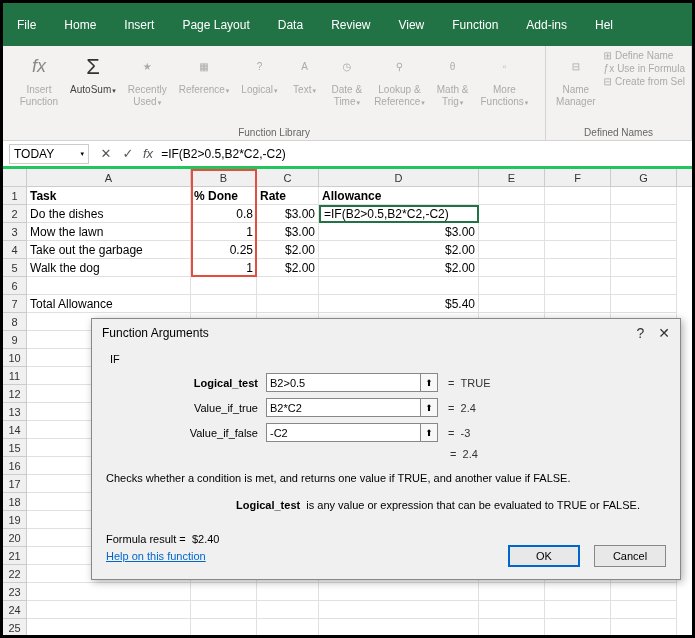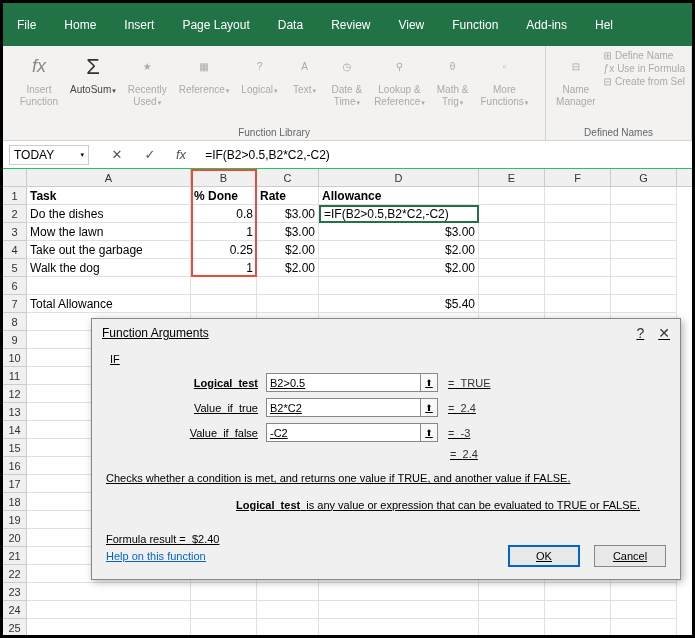--- a/index.html
+++ b/index.html
@@ -17,21 +17,21 @@
 .ribbon-buttons { display: flex; gap: 4px; align-items: flex-start; }
 .ribbon-btn { display: flex; flex-direction: column; align-items: center; padding: 2px 4px; cursor: pointer; font-size: 10px; color: #444; text-align: center; line-height: 1.2; }
 .ribbon-btn.disabled { color: #aaa; }
 .ribbon-icon { width: 20px; height: 20px; margin-bottom: 2px; display: flex; align-items: center; justify-content: center; }
 .ribbon-icon.big { width: 30px; height: 30px; }
 .dropdown-arrow { font-size: 7px; margin-left: 1px; }
 .ribbon-links { display: flex; flex-direction: column; gap: 2px; font-size: 10px; color: #444; }
 .ribbon-link { display: flex; align-items: center; gap: 3px; cursor: pointer; white-space: nowrap; }
 
 
-.formula-bar { display: flex; align-items: center; height: 28px; border-bottom: 1px solid #22c55e; background: #fff; gap: 11px; }
+.formula-bar { display: flex; align-items: center; height: 28px; border-bottom: 3px solid #22c55e; background: #fff; }
 .name-box { width: 80px; border: 1px solid #ccc; height: 20px; margin: 0 6px; padding: 0 4px; font-size: 12px; display: flex; align-items: center; justify-content: space-between; }
 .fb-btn { width: 22px; text-align: center; color: #555; cursor: pointer; font-size: 13px; }
 .fx-label { font-style: italic; font-size: 13px; color: #555; padding: 0 4px; }
 .formula-input { flex: 1; border: none; height: 20px; font-size: 12px; padding: 0 4px; outline: none; }
 
 
 .grid { position: relative; background: #fff; font-size: 12px; }
 .col-headers { display: flex; height: 18px; background: #f0f0f0; border-bottom: 1px solid #ccc; }
 .corner { width: 24px; border-right: 1px solid #ccc; background: #f0f0f0; }
 .col-h { border-right: 1px solid #ccc; text-align: center; font-size: 11px; color: #333; line-height: 18px; }
@@ -469,21 +469,21 @@
         <div class="cell col-C"></div>
         <div class="cell col-D"></div>
         <div class="cell col-E"></div>
         <div class="cell col-F"></div>
         <div class="cell col-G"></div>
       </div>
     </div>
   <div class="red-box" style="left:188px; top:0px; width:66px; height:108px;"></div>
 </div>
 
-<div class="dialog" style="left:88px; top:315px; width:590px;text-decoration:underline;">
+<div class="dialog" style="left:88px; top:315px; width:590px;">
   <div class="dialog-title">
     <span>Function Arguments</span>
     <div class="dialog-controls">
       <span class="dialog-ctrl"><span>?</span></span>
       <span class="dialog-ctrl"><span>✕</span></span>
     </div>
   </div>
   <div class="dialog-body">
     <div class="func-name">IF</div>
     <div id="arg-rows">

